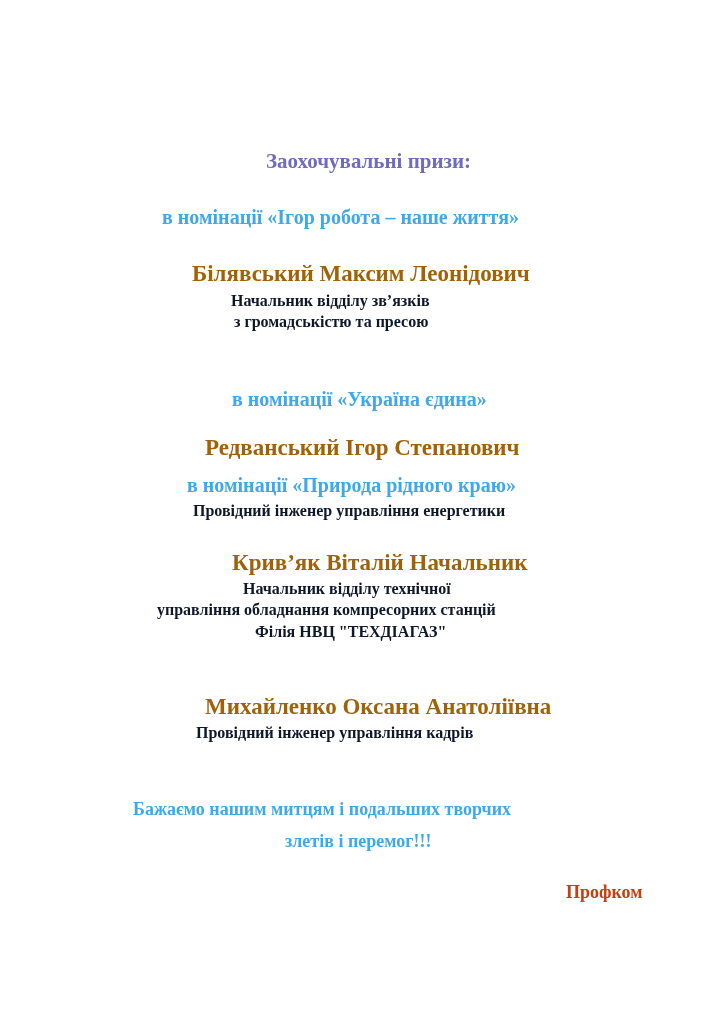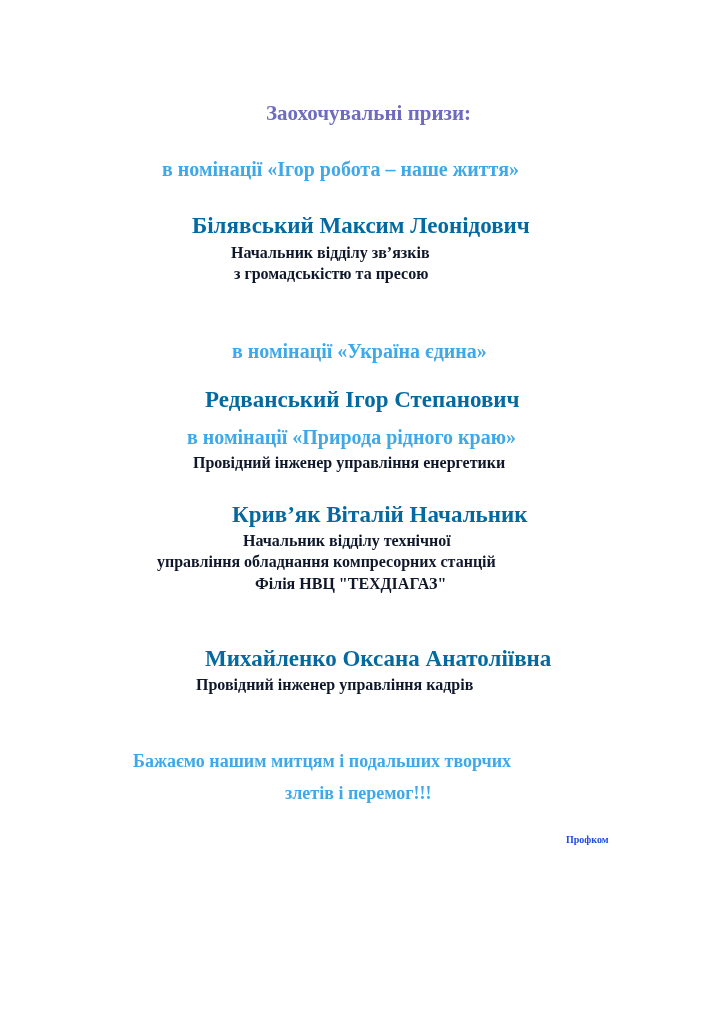--- a/index.html
+++ b/index.html
@@ -1,24 +1,24 @@
 <!DOCTYPE html>
 <html><head>
   <meta charset="utf-8">
   <style>
     html, body { margin: 0; padding: 0; background: #ffffff; }
     body { width: 723px; height: 1021px; position: relative; overflow: hidden;
       font-family: "Liberation Serif", "DejaVu Serif", serif; font-weight: bold; }
-    .line { position: absolute; white-space: nowrap; line-height: 1; }
+    .line { position: absolute; white-space: nowrap; line-height: 1; margin-top: 48px; }
     .heading { color: #6f6cc0; font-size: 21px; }
     .nom { color: #3fa8e8; font-size: 20px; }
-    .name { color: #0369a1; font-size: 23px; }
+    .name { color: #a16207; font-size: 23px; }
     .title { color: #0f172a; font-size: 16px; }
     .wish { color: #3fa8e8; font-size: 18px; }
-    .sign { color: #1d4ed8; font-size: 10px; }
+    .sign { color: #c2410c; font-size: 18px; }
   </style>
 </head>
 <body>
 
 <div>
   <div class="line heading" style="left:266px;top:103px;">Заохочувальні призи:</div>
 
   <div class="line nom" style="left:162px;top:159px;">в номінації «Ігор робота – наше життя»</div>
   <div class="line name" style="left:192px;top:214px;">Білявський Максим Леонідович</div>
   <div class="line title" style="left:231px;top:245px;">Начальник відділу зв’язків</div>

